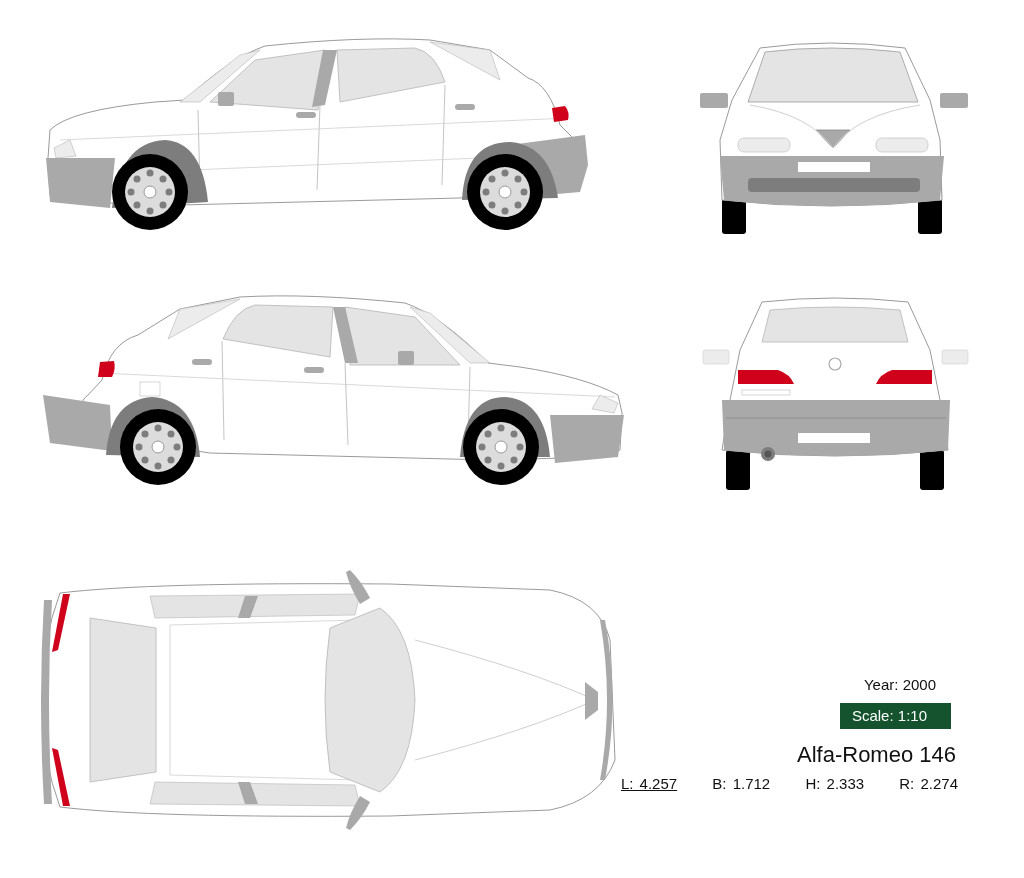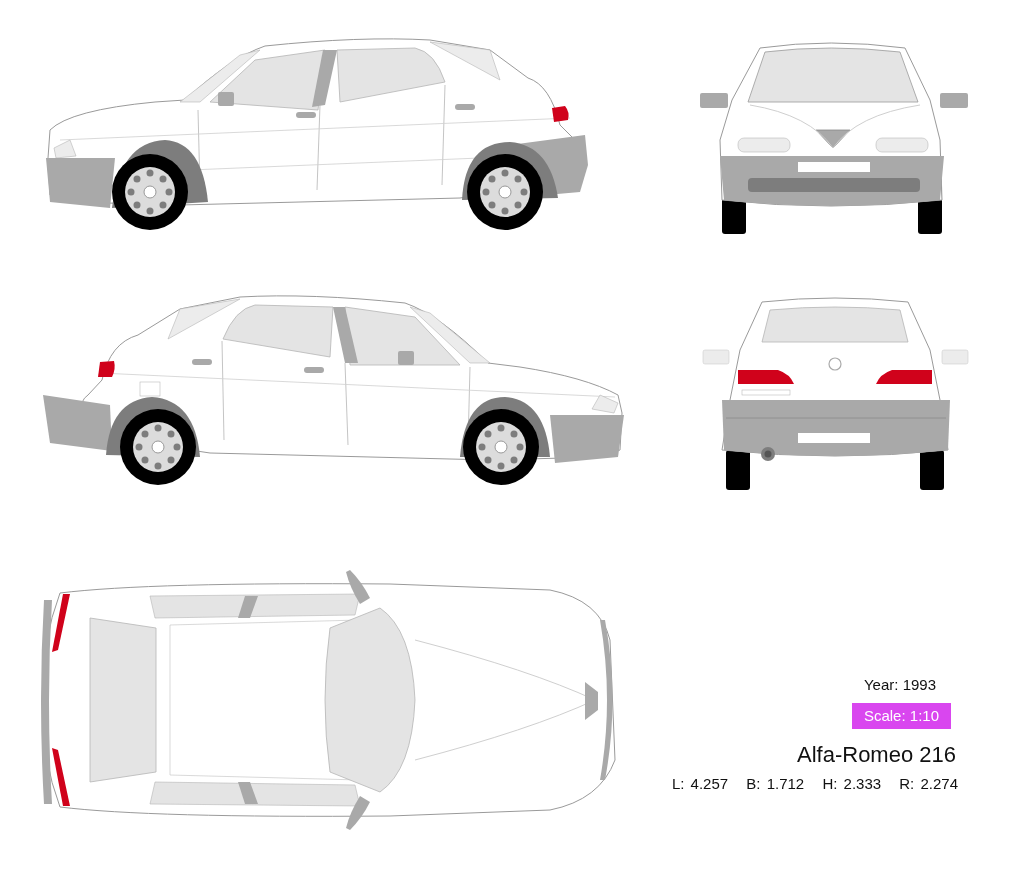--- a/index.html
+++ b/index.html
@@ -7,25 +7,25 @@
   .view { position: absolute; }
   .view svg { display: block; }
   #view-side-left { left: 40px; top: 30px; width: 600px; height: 210px; }
   #view-front { left: 690px; top: 30px; width: 290px; height: 210px; }
   #view-side-right { left: 40px; top: 285px; width: 590px; height: 210px; }
   #view-rear { left: 690px; top: 290px; width: 290px; height: 210px; }
   #view-top { left: 30px; top: 560px; width: 600px; height: 280px; }
 
   .info { position: absolute; right: 66px; text-align: right; color: #111; }
   #year { top: 676px; right: 88px; font-size: 15px; }
-  #scale { top: 703px; right: 73px; background: #d946ef; color: #fff; font-size: 15px; padding: 4px 12px 5px 12px; }
+  #scale { top: 703px; right: 73px; background: #14532d; color: #fff; font-size: 15px; padding: 4px 24px 5px 12px; }
   #model { top: 742px; right: 68px; font-size: 22px; }
   #dims { top: 775px; right: 66px; font-size: 15px; word-spacing: 2px; }
-  #dims span { margin-left: 12px; }
-  #dims span:first-child { margin-left: 16px; }
+  #dims span { margin-left: 29px; }
+  #dims span:first-child { margin-left: 16px; text-decoration: underline; }
 </style>
 </head>
 <body>
 
 <div class="view" id="view-side-left">
   <svg width="600" height="210" viewBox="0 0 600 210">
 
     <path d="M8,128 L10,100 Q30,80 115,72 L145,70 Q190,28 225,16 Q320,6 390,10 L450,20 L488,48 Q510,55 520,95 L535,110 Q545,115 545,130 L540,150 Q470,160 420,168 L140,175 L30,172 L10,165 Z" fill="#fff" stroke="#9a9a9a" stroke-width="1"></path>
 
     <path d="M170,72 L215,30 L285,20 L278,80 Z" fill="#e4e4e4" stroke="#b5b5b5" stroke-width="0.8"></path>
@@ -197,21 +197,21 @@
     <path d="M120,244 L330,246 L325,225 L125,222 Z" fill="#e4e4e4" stroke="#b5b5b5" stroke-width="0.6"></path>
     <path d="M215,36 L228,36 L220,58 L208,58 Z" fill="#a9a9a9"></path>
     <path d="M215,244 L228,244 L220,222 L208,222 Z" fill="#a9a9a9"></path>
     <path d="M320,10 Q332,22 340,38 L330,44 Q320,28 316,12 Z" fill="#a9a9a9"></path>
     <path d="M320,270 Q332,258 340,242 L330,236 Q320,252 316,268 Z" fill="#a9a9a9"></path>
     <path d="M385,80 Q500,110 565,140 Q500,170 385,200" fill="none" stroke="#cfcfcf"></path>
     <path d="M555,122 L568,132 L568,150 L555,160 Z" fill="#a9a9a9"></path>
   </svg>
 </div>
 
-<div class="info" id="year">Year: 1993</div>
+<div class="info" id="year">Year: 2000</div>
 <div class="info" id="scale">Scale: 1:10</div>
-<div class="info" id="model">Alfa-Romeo 216</div>
+<div class="info" id="model">Alfa-Romeo 146</div>
 <div class="info" id="dims">
   <span>L: 4.257</span>
   <span>B: 1.712</span>
   <span>H: 2.333</span>
   <span>R: 2.274</span>
 </div>
 
 </body></html>

